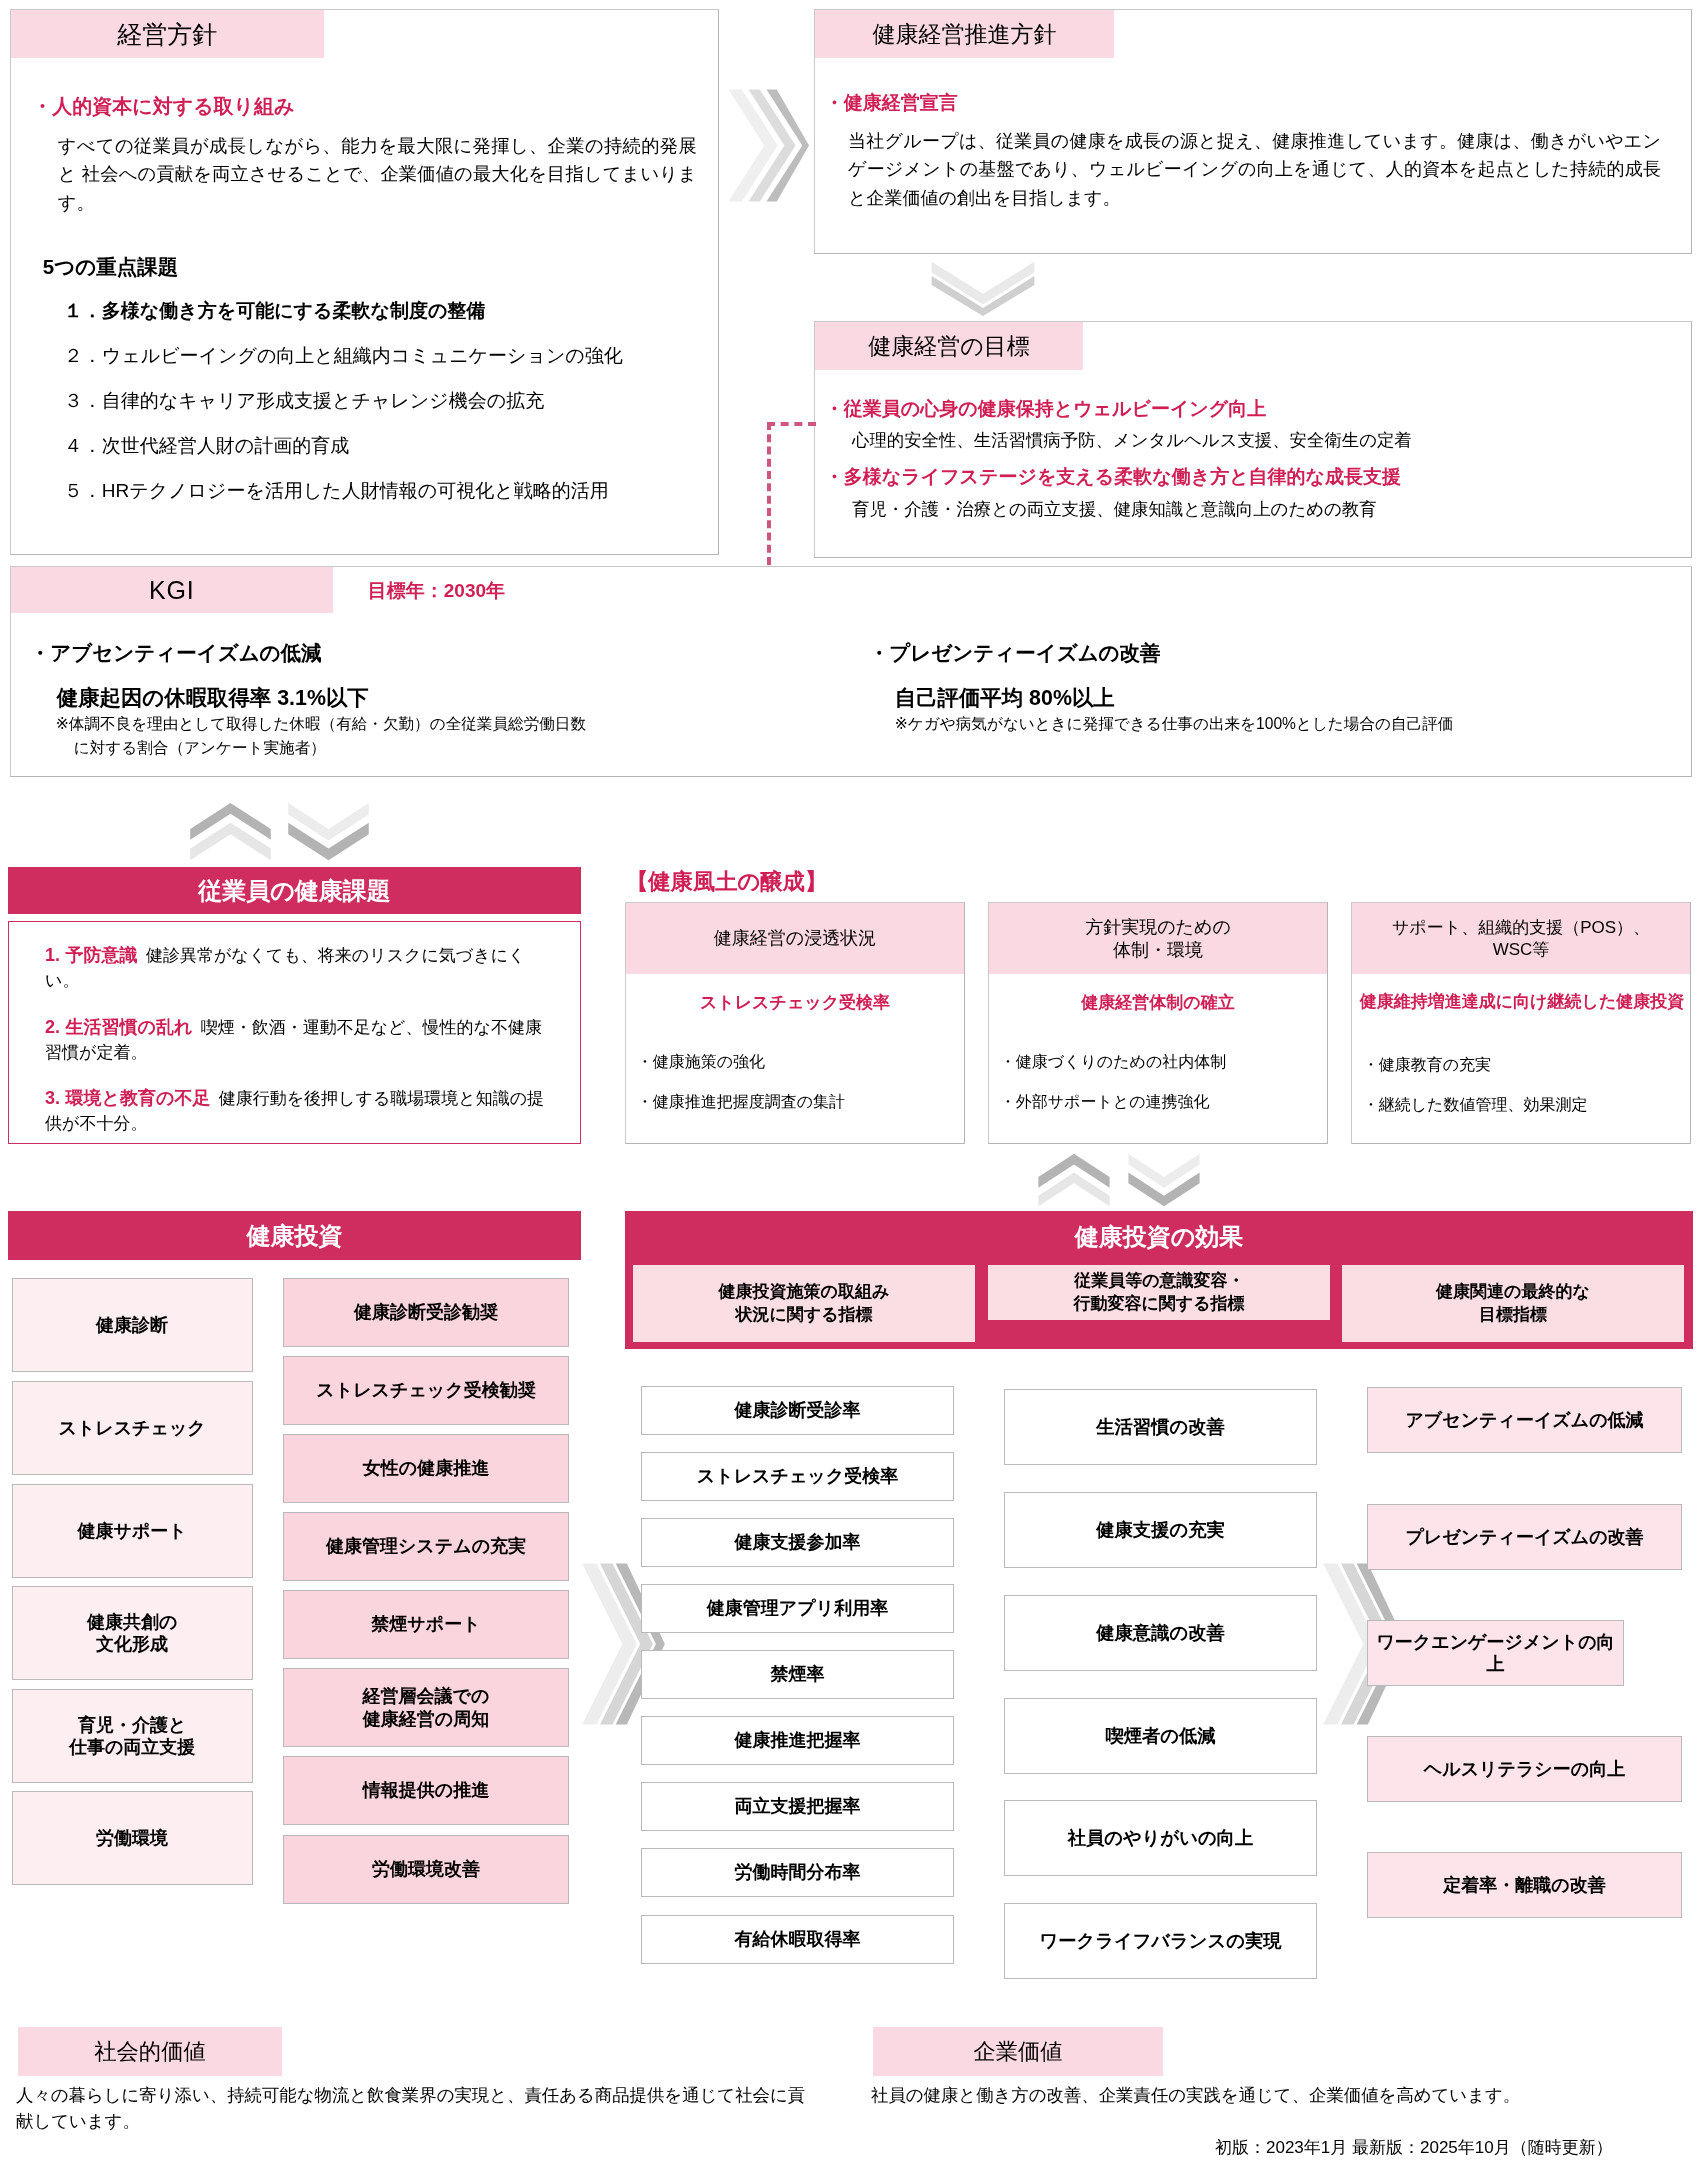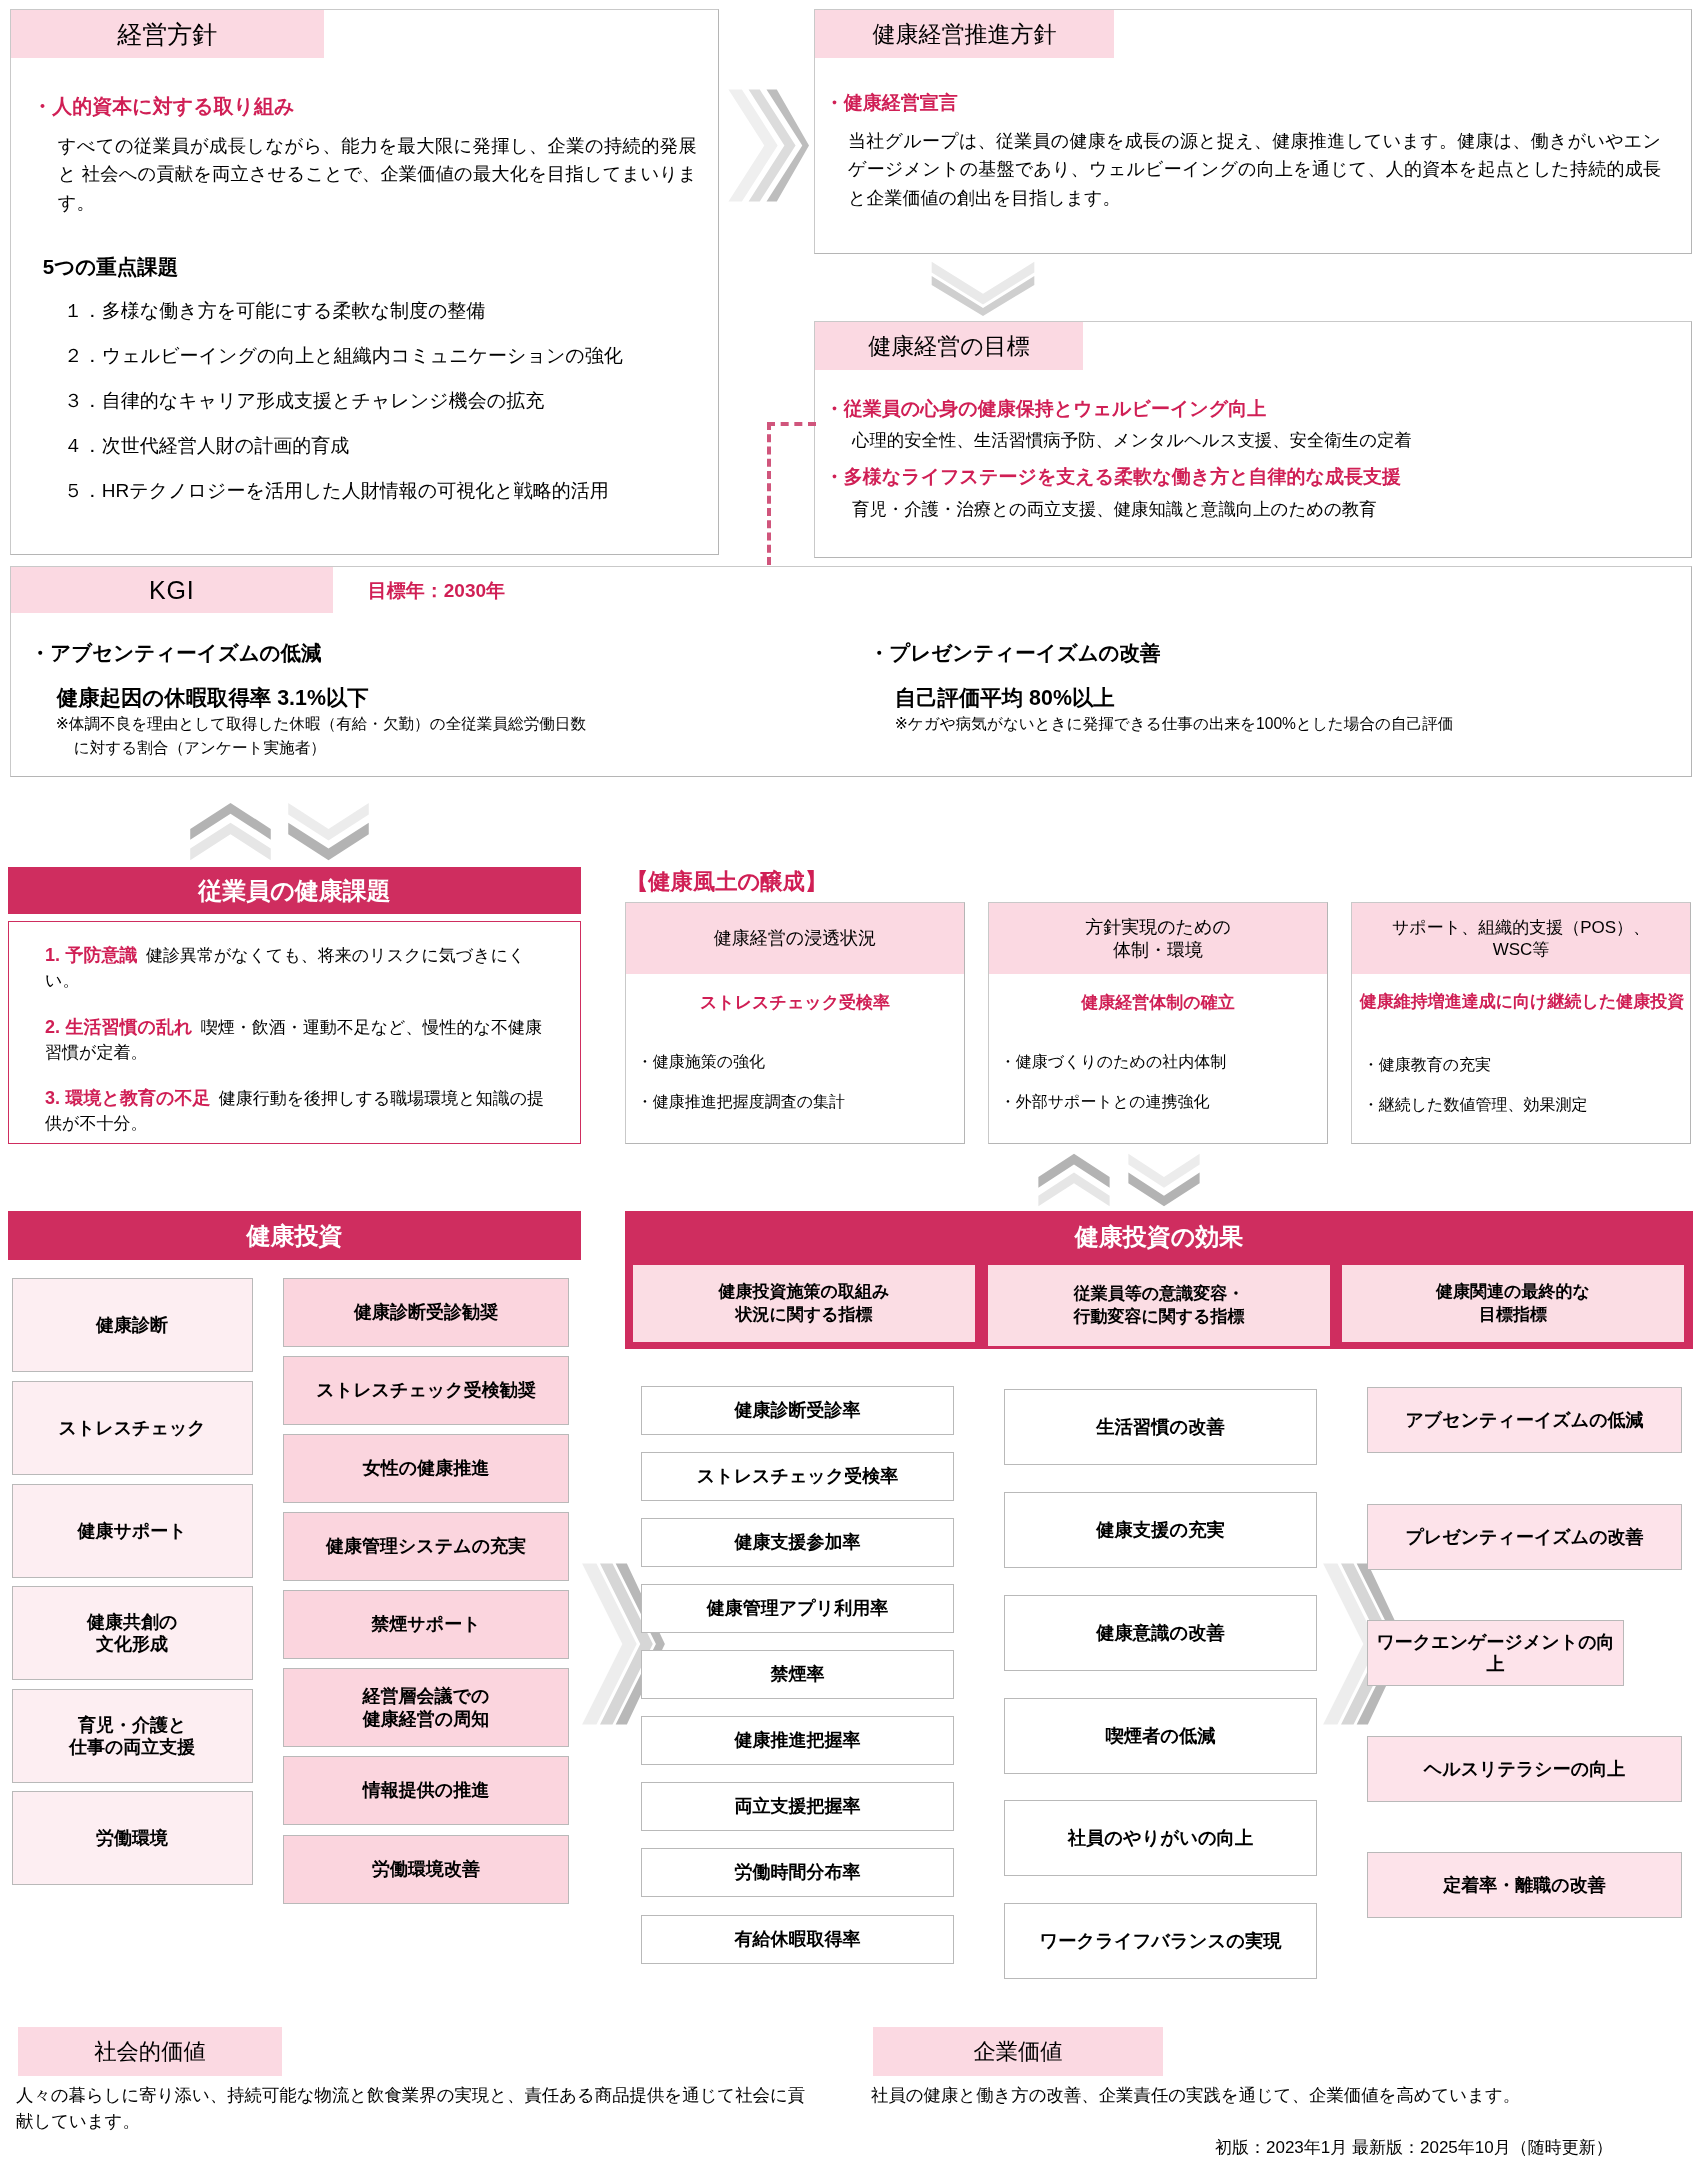--- a/index.html
+++ b/index.html
@@ -64,21 +64,21 @@
 <body>
 
 <div class="abs panel" style="left:9.8px; top:9px; width:709px; height:546px;">
   <div class="tab" style="position:absolute; left:0; top:0; width:313px; height:48px; font-size:25px;">
     <span>経営方針</span>
   </div>
   <div class="abs accent bold" style="left:21.4px; top:83px; font-size:20px;">・人的資本に対する取り組み</div>
   <div class="abs" style="left:47px; top:122px; width:639px; font-size:18.3px; line-height:1.55; text-align:justify;">すべての従業員が成長しながら、能力を最大限に発揮し、企業の持続的発展と 社会への貢献を両立させることで、企業価値の最大化を目指してまいります。</div>
   <div class="abs bold" style="left:32px; top:243px; font-size:20.5px;">5つの重点課題</div>
   <div class="abs" style="left:53px; top:288px; width:634px;">
-    <div style="font-size:19px; margin-bottom:19px;">１．多様な働き方を可能にする柔軟な制度の整備</div>
+    <div style="font-size:19px; margin-bottom:19px;font-weight:bold;">１．多様な働き方を可能にする柔軟な制度の整備</div>
     <div style="font-size:19px; margin-bottom:19px;">２．ウェルビーイングの向上と組織内コミュニケーションの強化</div>
     <div style="font-size:19px; margin-bottom:19px;">３．自律的なキャリア形成支援とチャレンジ機会の拡充</div>
     <div style="font-size:19px; margin-bottom:19px;">４．次世代経営人財の計画的育成</div>
     <div style="font-size:19px;">５．HRテクノロジーを活用した人財情報の可視化と戦略的活用</div>
   </div>
 </div>
 
 <svg class="abs" style="left:724px; top:85px;" width="85" height="121" viewBox="0 0 190 270">
   <path d="M10 10 L90 135 L10 260 L40 260 L120 135 L40 10 Z" fill="#efefef"></path>
   <path d="M55 10 L135 135 L55 260 L80 260 L160 135 L80 10 Z" fill="#dcdcdc"></path>
@@ -223,21 +223,21 @@
 <svg class="abs" style="left:582px; top:1559px;" width="83" height="170" viewBox="0 0 185 380">
   <path d="M0 10 L90 190 L0 370 L32 370 L122 190 L32 10 Z" fill="#ededed"></path>
   <path d="M40 10 L130 190 L40 370 L68 370 L158 190 L68 10 Z" fill="#d6d6d6"></path>
   <path d="M75 10 L165 190 L75 370 L100 370 L185 190 L100 10 Z" fill="#b8b8b8"></path>
 </svg>
 
 <div class="abs" style="left:625px; top:1211px; width:1068px; height:138px; background:#cf2d5f;">
   <div class="abs bold" style="left:0; top:9.8px; width:100%; text-align:center; color:#fff; font-size:24px;">健康投資の効果</div>
   <div class="abs" style="left:8px; top:54px; width:342px; height:77px; background:#fbdde4; display:flex; align-items:center; justify-content:center; text-align:center; font-weight:bold; font-size:17px; white-space:pre-line; line-height:1.3;">健康投資施策の取組み
 状況に関する指標</div>
-  <div class="abs" style="left:363px; top:54px; width:342px; height:81px; background:#fbdde4; display:flex; align-items:center; justify-content:center; text-align:center; font-weight:bold; font-size:17px; white-space:pre-line; line-height:1.3;">従業員等の意識変容・
+  <div class="abs" style="left:363px; top:54px; width:342px; height:55px; background:#fbdde4; display:flex; align-items:center; justify-content:center; text-align:right; font-weight:bold; font-size:17px; white-space:pre-line; line-height:1.3;">従業員等の意識変容・
 行動変容に関する指標</div>
   <div class="abs" style="left:717px; top:54px; width:342px; height:77px; background:#fbdde4; display:flex; align-items:center; justify-content:center; text-align:center; font-weight:bold; font-size:17px; white-space:pre-line; line-height:1.3;">健康関連の最終的な
 目標指標</div>
 </div>
 
 <div class="abs card white" style="left:641px; top:1386px; width:313px; height:49px; font-size:18px;">健康診断受診率</div>
 <div class="abs card white" style="left:641px; top:1452px; width:313px; height:49px; font-size:18px;">ストレスチェック受検率</div>
 <div class="abs card white" style="left:641px; top:1518px; width:313px; height:49px; font-size:18px;">健康支援参加率</div>
 <div class="abs card white" style="left:641px; top:1584px; width:313px; height:49px; font-size:18px;">健康管理アプリ利用率</div>
 <div class="abs card white" style="left:641px; top:1650px; width:313px; height:49px; font-size:18px;">禁煙率</div>

